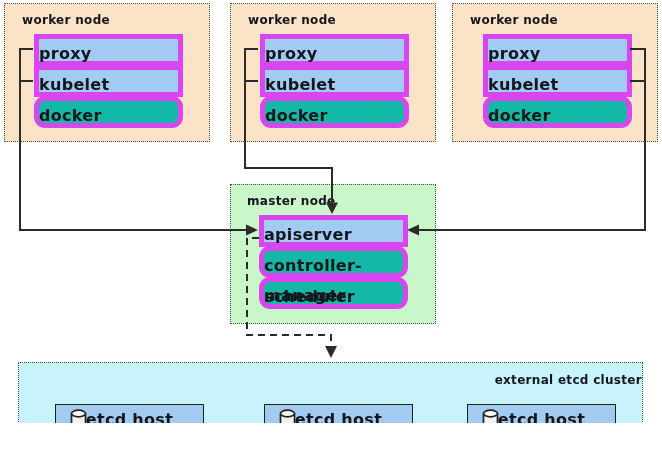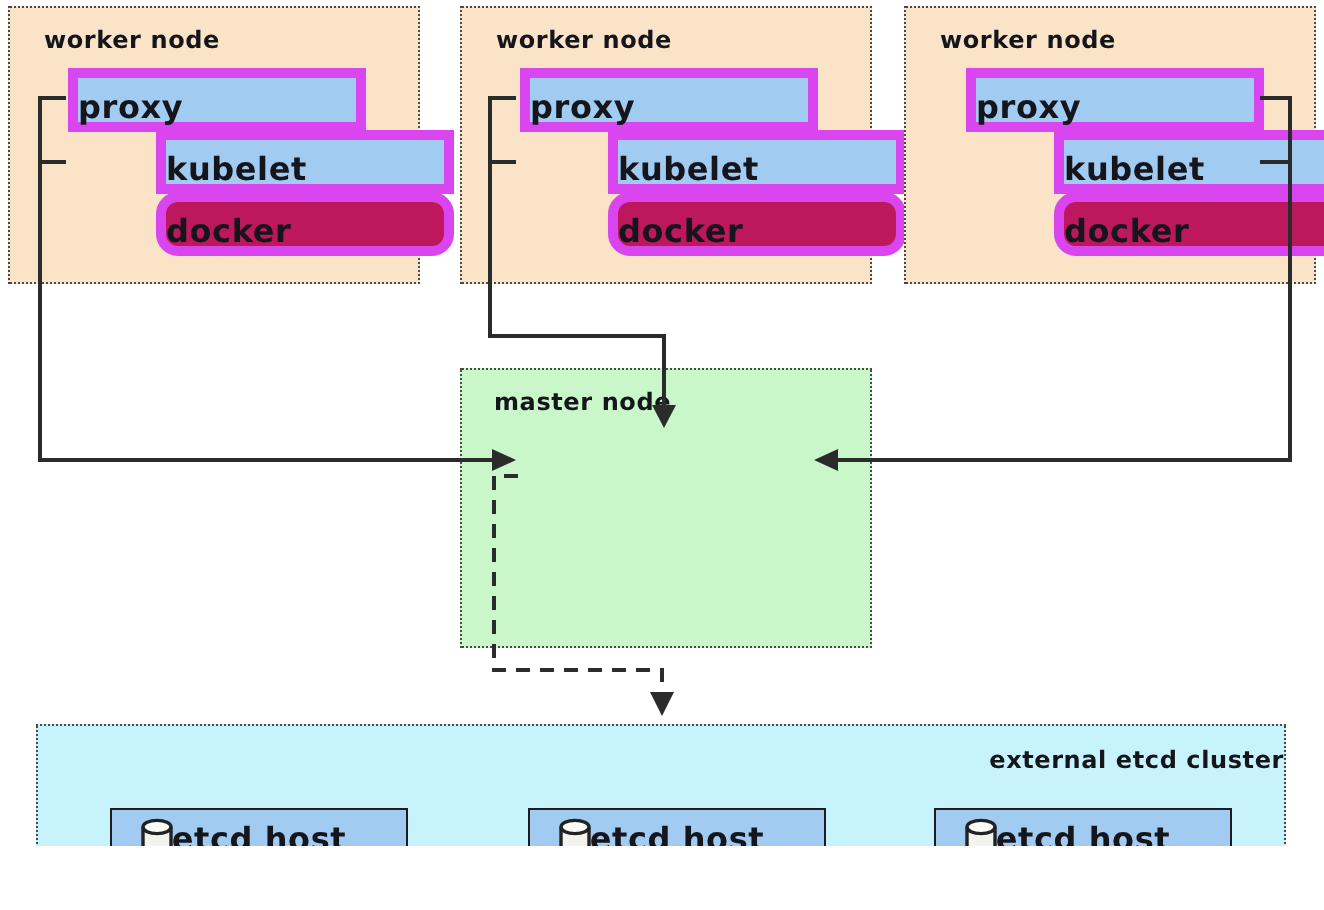--- a/index.html
+++ b/index.html
@@ -38,23 +38,23 @@
   .row{
     box-sizing:border-box;
     width:100%;
     height:32px;
     line-height:30px;
     border:5px solid #d946ef;
     text-align:left;
     font-size:16px;
     letter-spacing:0.3px;
   }
-  .row + .row{ margin-top:-1px;margin-left:44px; }
+  .row + .row{ margin-top:-1px; }
   .row.primary{ background:#a2cbf1; }
-  .row.secondary{ background:#be185d;border-radius:11px; }
+  .row.secondary{ background:#14b8a6;border-radius:11px; }
   .host{
     position:absolute;
     box-sizing:border-box;
     width:149px; height:31px; top:41px;
     background:#a2cbf1;
     border:1px solid #1d1d1d;
     display:flex; align-items:center; justify-content:center;
   }
   .host .host-label{ font-size:16px; letter-spacing:0.3px; }
   .host .db-icon{ position:absolute; left:13px; top:4px; }
@@ -90,20 +90,25 @@
     <div class="group-title">worker node</div>
     <div class="stack" style="left:30px;">
       <div class="row primary">proxy</div>
       <div class="row primary">kubelet</div>
       <div class="row secondary">docker</div>
     </div>
   </div>
 
   <div class="group master" style="left:230px;top:184px;">
     <div class="group-title">master node</div>
+    <div class="stack">
+      <div class="row primary">apiserver</div>
+      <div class="row secondary">controller-manager</div>
+      <div class="row secondary">scheduler</div>
+    </div>
   </div>
 
   <div class="group etcd" style="left:18px;top:362px;">
     <div class="group-title">external etcd cluster</div>
 
     <div class="host" style="left:36px;">
       <svg class="db-icon" width="19" height="23" viewBox="0 0 19 23">
         <path d="M2.5 4.5 v13 a7 3.6 0 0 0 14 0 v-13" fill="#f3f3ee" stroke="#222" stroke-width="1.7"></path>
         <ellipse cx="9.5" cy="4.5" rx="7" ry="3.3" fill="#fbfbf7" stroke="#222" stroke-width="1.7"></ellipse>
       </svg>

